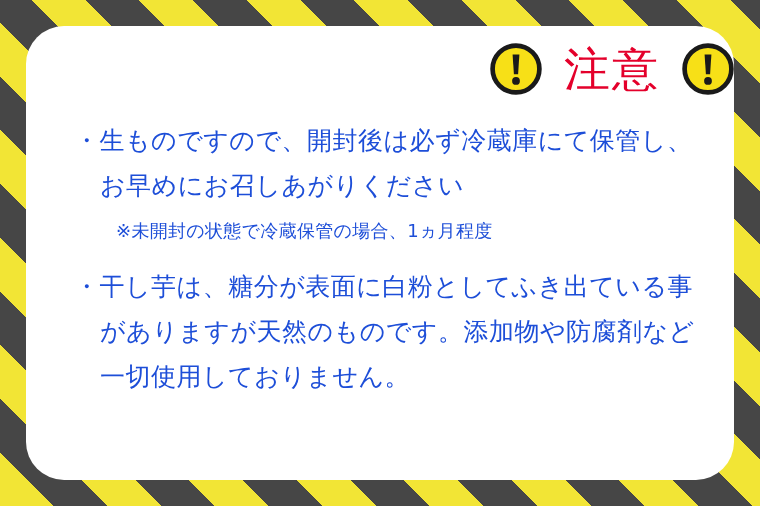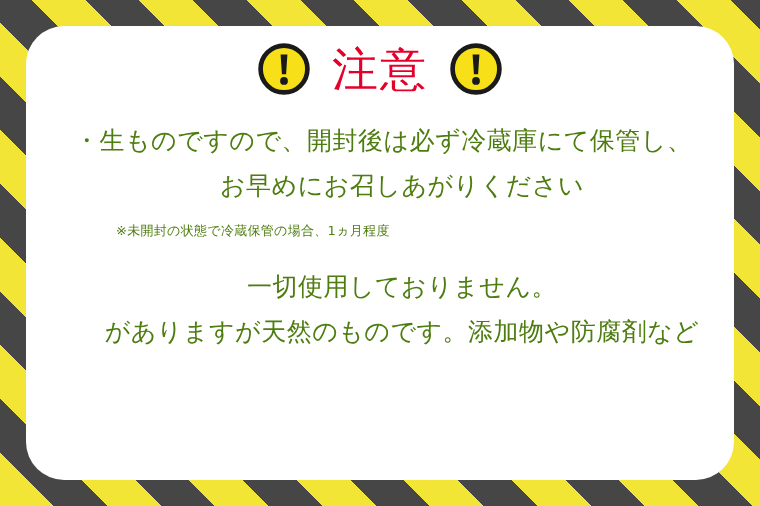--- a/index.html
+++ b/index.html
@@ -44,21 +44,21 @@
 
   
   .title-row {
     position: absolute;
     left: 0;
     right: 0;
     top: 8px;
     height: 70px;
     display: flex;
     align-items: center;
-    justify-content: center;
+    justify-content: flex-end;
     gap: 22px;
   }
 
   .warn-icon {
     display: block;
     width: 52px;
     height: 52px;
     flex: 0 0 auto;
   }
 
@@ -71,41 +71,40 @@
     white-space: nowrap;
   }
 
   
   .body-block {
     position: absolute;
     left: 48px;
     right: 30px;
     top: 92px;
     bottom: 8px;
-    color: #4d7c0f;
+    color: #1d4ed8;
   }
 
   .bullet-group {
     margin: 0 0 0 0;
   }
 
   .bullet-line {
     font-size: 25px;
     line-height: 45px;
     white-space: nowrap;
     letter-spacing: 0.5px;
   }
 
   .bullet-line.indent {
     padding-left: 26px;
-    text-align: center;
   }
 
   .note-line {
-    font-size: 13px;
+    font-size: 18px;
     line-height: 31px;
     white-space: nowrap;
     padding-left: 42px;
     letter-spacing: 0.3px;
   }
 
   .gap-small { height: 7px; }
   .gap-medium { height: 18px; }
 </style>
 </head>
@@ -144,20 +143,21 @@
 
       <div class="gap-small"></div>
 
       <div class="bullet-group">
         <div class="note-line">※未開封の状態で冷蔵保管の場合、1ヵ月程度</div>
       </div>
 
       <div class="gap-medium"></div>
 
       <div class="bullet-group">
+        <div class="bullet-line">・干し芋は、糖分が表面に白粉としてふき出ている事</div>
+        <div class="bullet-line indent">がありますが天然のものです。添加物や防腐剤など</div>
         <div class="bullet-line indent">一切使用しておりません。</div>
-        <div class="bullet-line indent">がありますが天然のものです。添加物や防腐剤など</div>
       </div>
 
     </div>
 
   </div>
 </div>
 
 </body></html>

